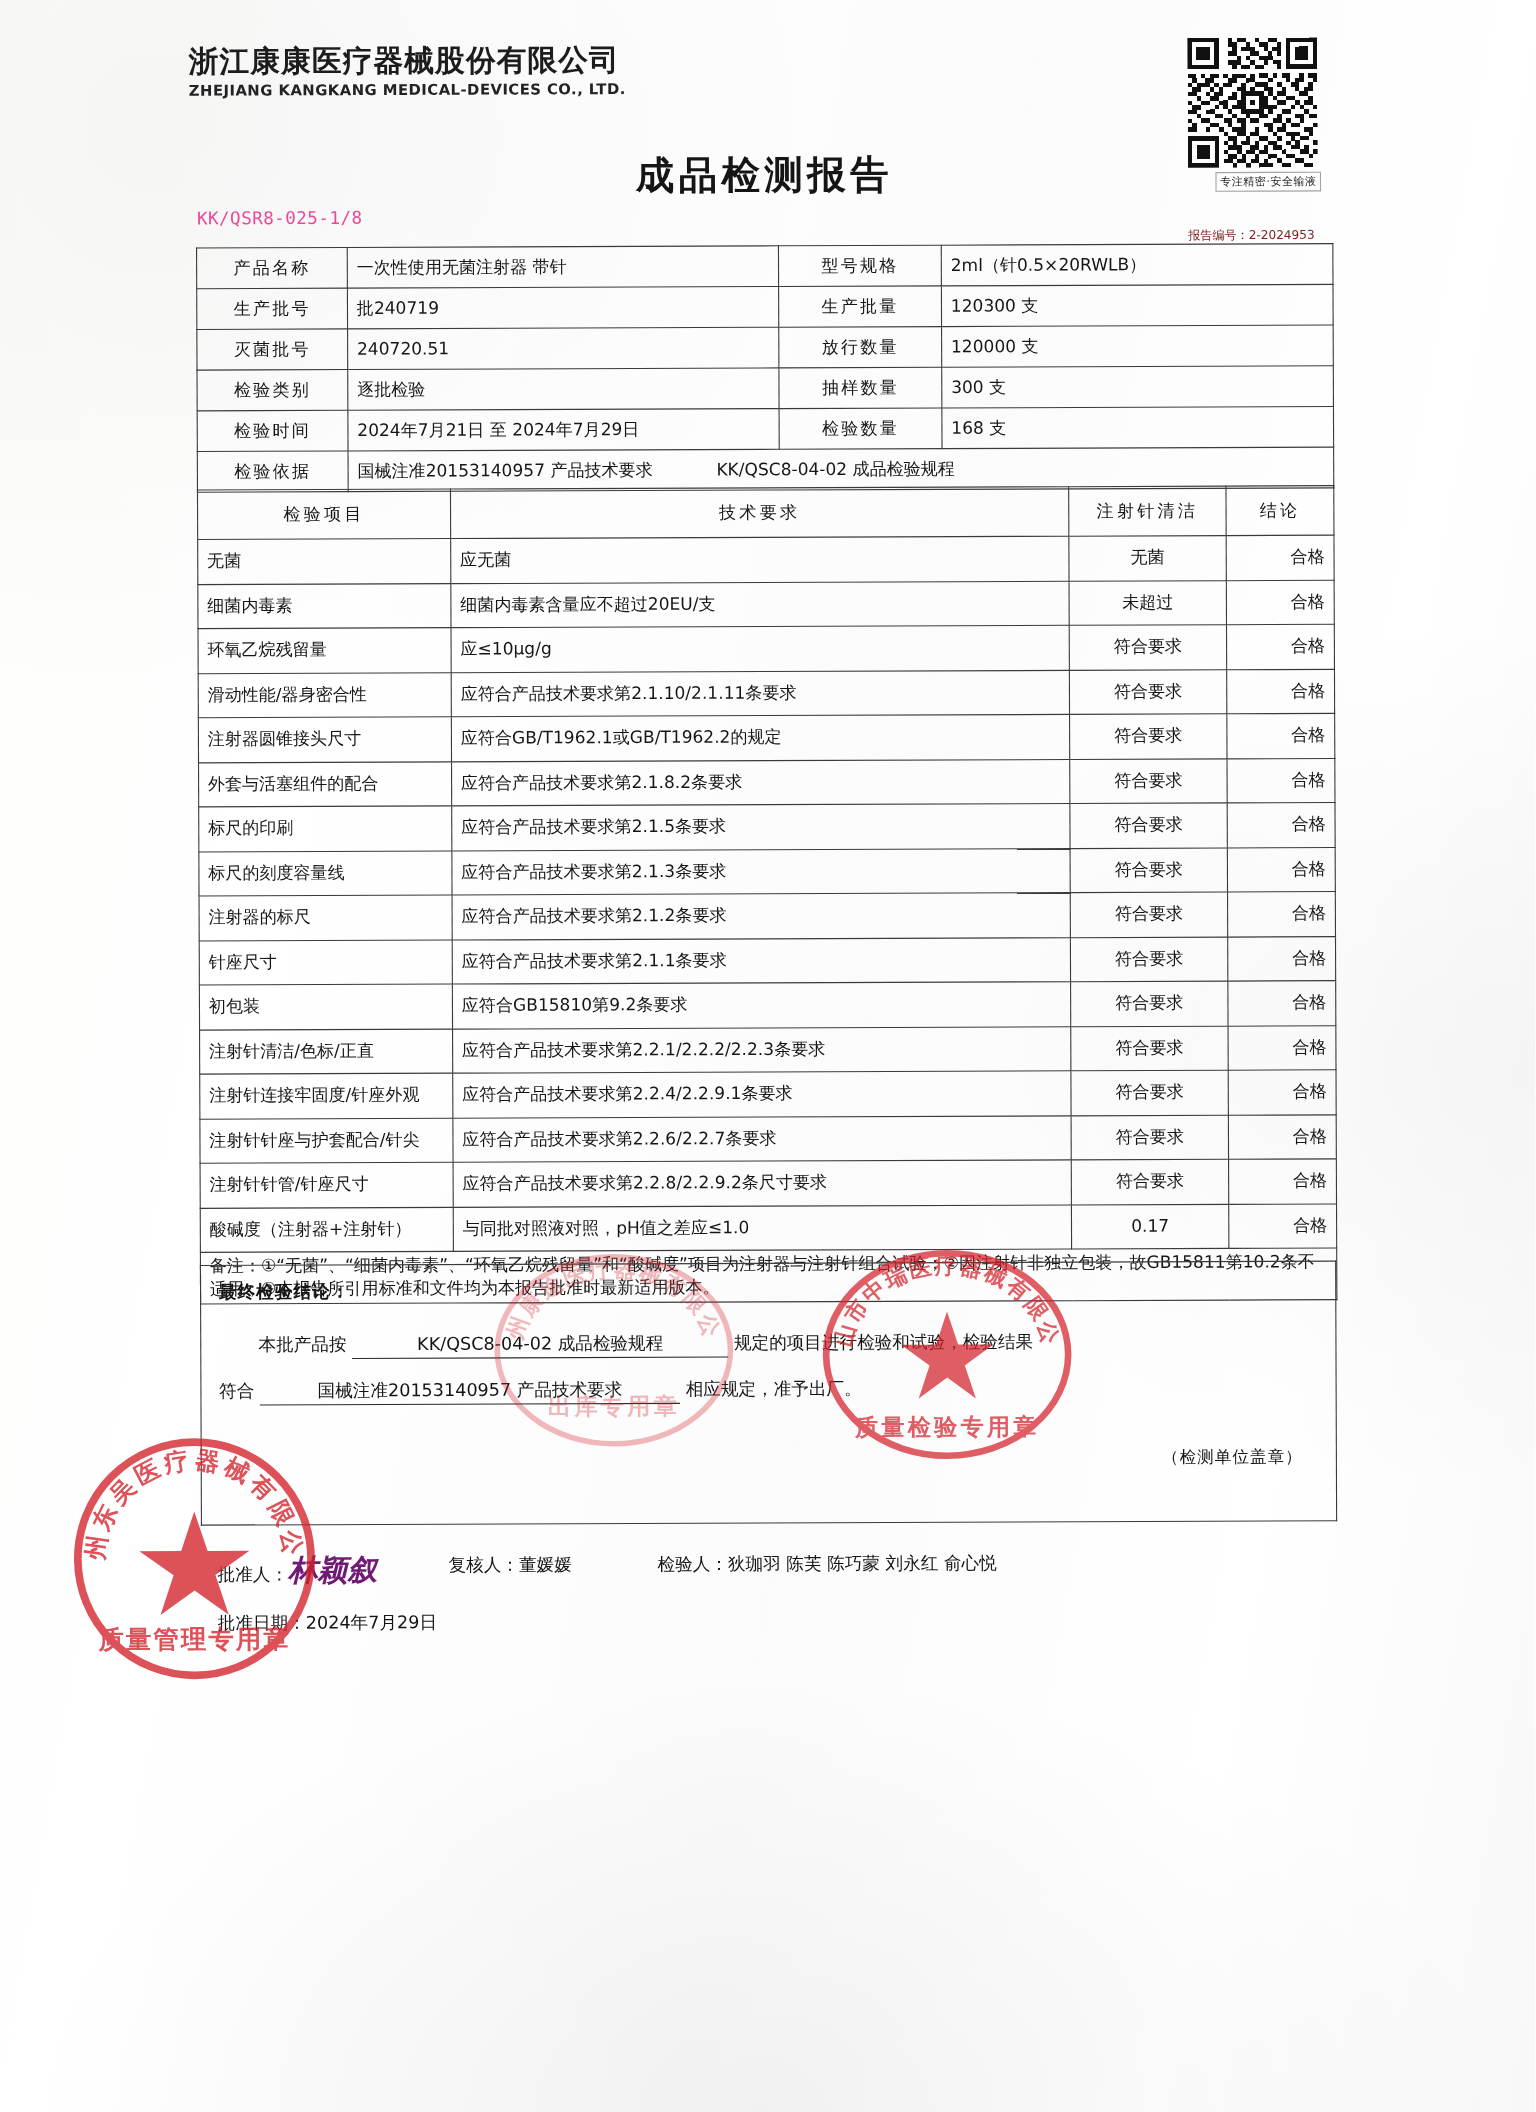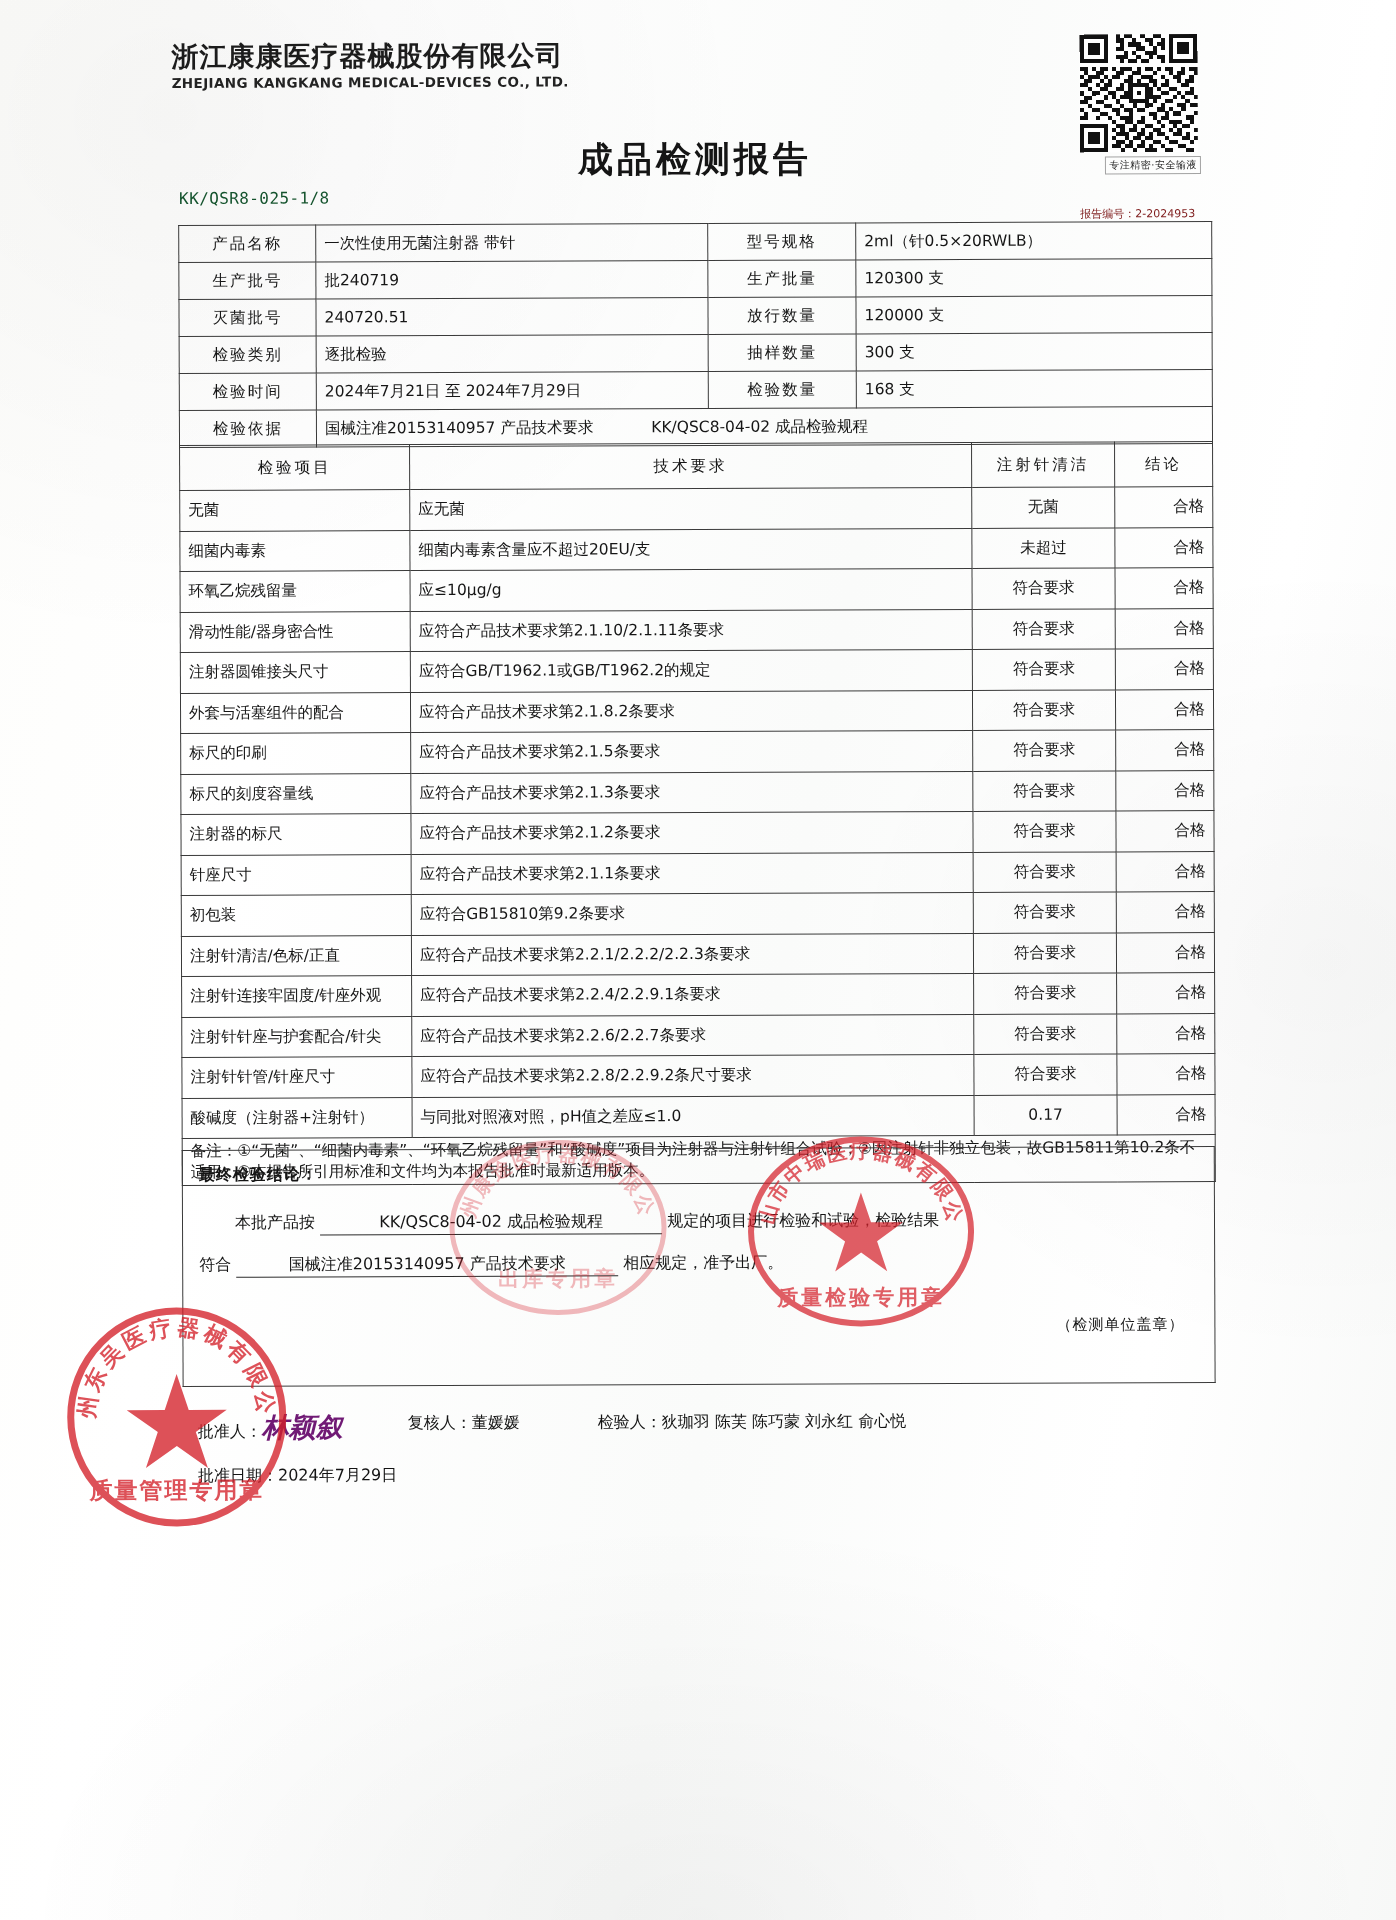--- a/index.html
+++ b/index.html
@@ -58,21 +58,21 @@
   }
 
   .doc-title{
     position:absolute;left:0;right:0;top:136px;
     text-align:center;
     font-size:35px;font-weight:bold;letter-spacing:4px;
     color:#151515;
   }
   .doc-code{
     position:absolute;left:182px;top:187px;
-    font-size:16px;letter-spacing:0.4px;color:#14532d;
+    font-size:16px;letter-spacing:0.4px;color:#ec4899;
     font-family:"DejaVu Sans Mono","Liberation Mono",monospace;
   }
   .report-no{
     position:absolute;right:198px;top:208px;
     font-size:11px;color:#7f1d1d;white-space:nowrap;
   }
 
   
   .tbl{
     position:absolute;left:181px;width:1033px;

